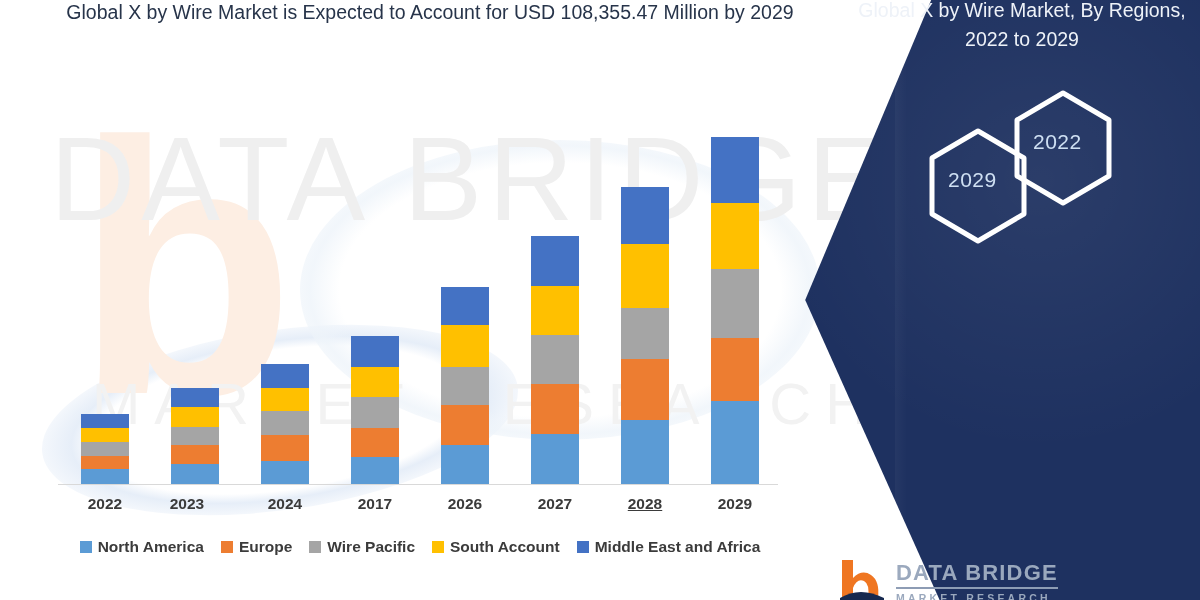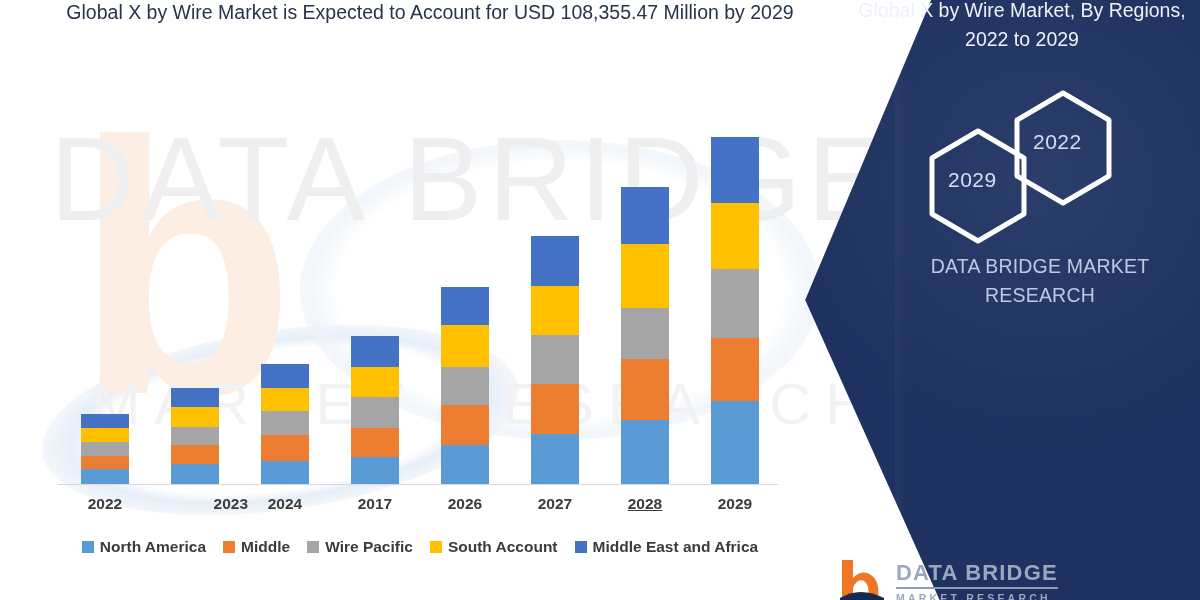--- a/index.html
+++ b/index.html
@@ -182,37 +182,37 @@
           <span class="seg" style="height: 66px; background: rgb(255, 192, 0);"></span>
           <span class="seg" style="height: 69px; background: rgb(165, 165, 165);"></span>
           <span class="seg" style="height: 63px; background: rgb(237, 125, 49);"></span>
           <span class="seg" style="height: 83px; background: rgb(91, 155, 213);"></span>
         </div>
       </div>
   </div>
 
   <div class="xlabels" id="xlabels">
       <div class="xlabel" style="left: 2px;">2022</div>
-      <div class="xlabel" style="left: 100px; text-align: right;">2023</div>
+      <div class="xlabel" style="left: 84px;">2023</div>
       <div class="xlabel" style="left: 182px;">2024</div>
       <div class="xlabel" style="left: 272px;">2017</div>
       <div class="xlabel" style="left: 362px;">2026</div>
       <div class="xlabel" style="left: 452px;">2027</div>
       <div class="xlabel" style="left: 542px; text-decoration: underline;">2028</div>
       <div class="xlabel" style="left: 632px;">2029</div>
     </div>
 
   <div class="legend" id="legend">
       <div class="legend-item">
         <span class="legend-swatch" style="background: rgb(91, 155, 213);"></span>
         <span class="legend-label">North America</span>
       </div>
       <div class="legend-item">
         <span class="legend-swatch" style="background: rgb(237, 125, 49);"></span>
-        <span class="legend-label">Middle</span>
+        <span class="legend-label">Europe</span>
       </div>
       <div class="legend-item">
         <span class="legend-swatch" style="background: rgb(165, 165, 165);"></span>
         <span class="legend-label">Wire Pacific</span>
       </div>
       <div class="legend-item">
         <span class="legend-swatch" style="background: rgb(255, 192, 0);"></span>
         <span class="legend-label">South Account</span>
       </div>
       <div class="legend-item">
@@ -235,24 +235,20 @@
     <div class="hexlabel" style="left:128px; top:42px;">2022</div>
 
     <div class="hex" style="left:20px; top:38px;">
       <svg width="106" height="120" viewBox="0 0 106 120" aria-hidden="true">
         <polygon points="53,5 99,32 99,88 53,115 7,88 7,32" fill="none" stroke="#ffffff" stroke-width="5" stroke-linejoin="round"></polygon>
       </svg>
     </div>
     <div class="hexlabel" style="left:43px; top:80px;">2029</div>
   </div>
 
-  <div class="brand">
-    <div>DATA BRIDGE MARKET</div>
-    <div>RESEARCH</div>
-  </div>
 
   <div class="logo">
     <div class="logo-mark">
       <svg width="48" height="44" viewBox="0 0 48 44" aria-hidden="true">
         <path d="M4 2 H15 V20 Q24 11 33 17 Q42 23 40 40 H30 Q32 26 26 23 Q19 20 15 30 V40 H4 Z" fill="#ef7622"></path>
         <path d="M2 40 Q22 28 46 40 L46 44 L2 44 Z" fill="#16294f"></path>
       </svg>
     </div>
     <div class="logo-text">
       <div class="logo-main">DATA BRIDGE</div>

